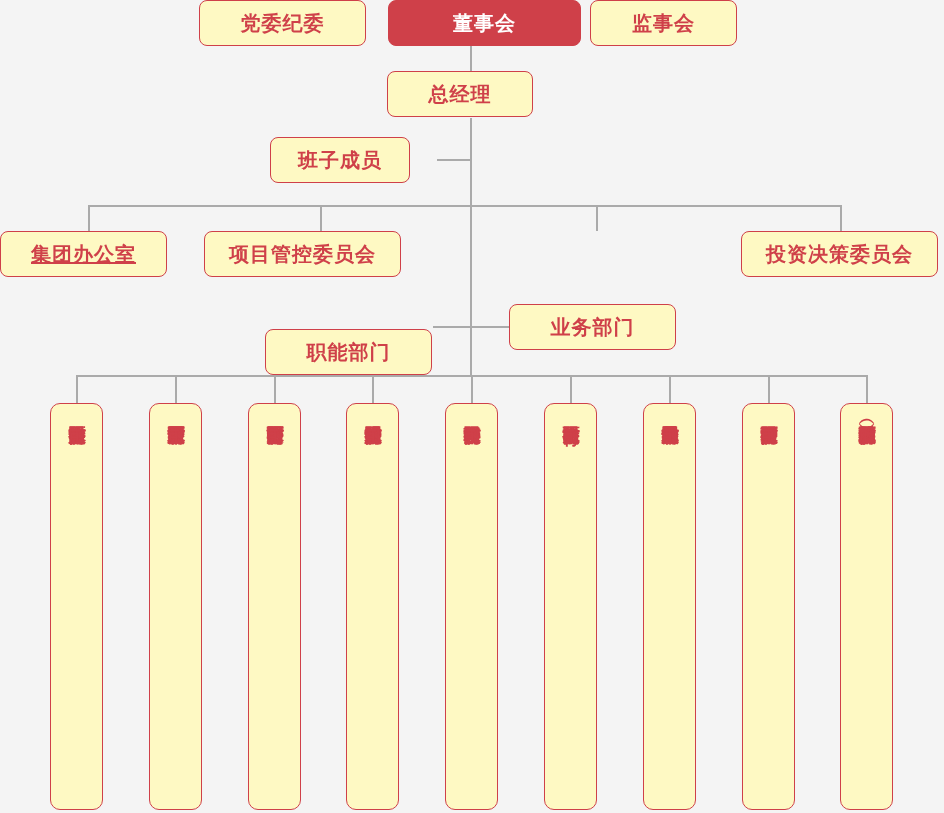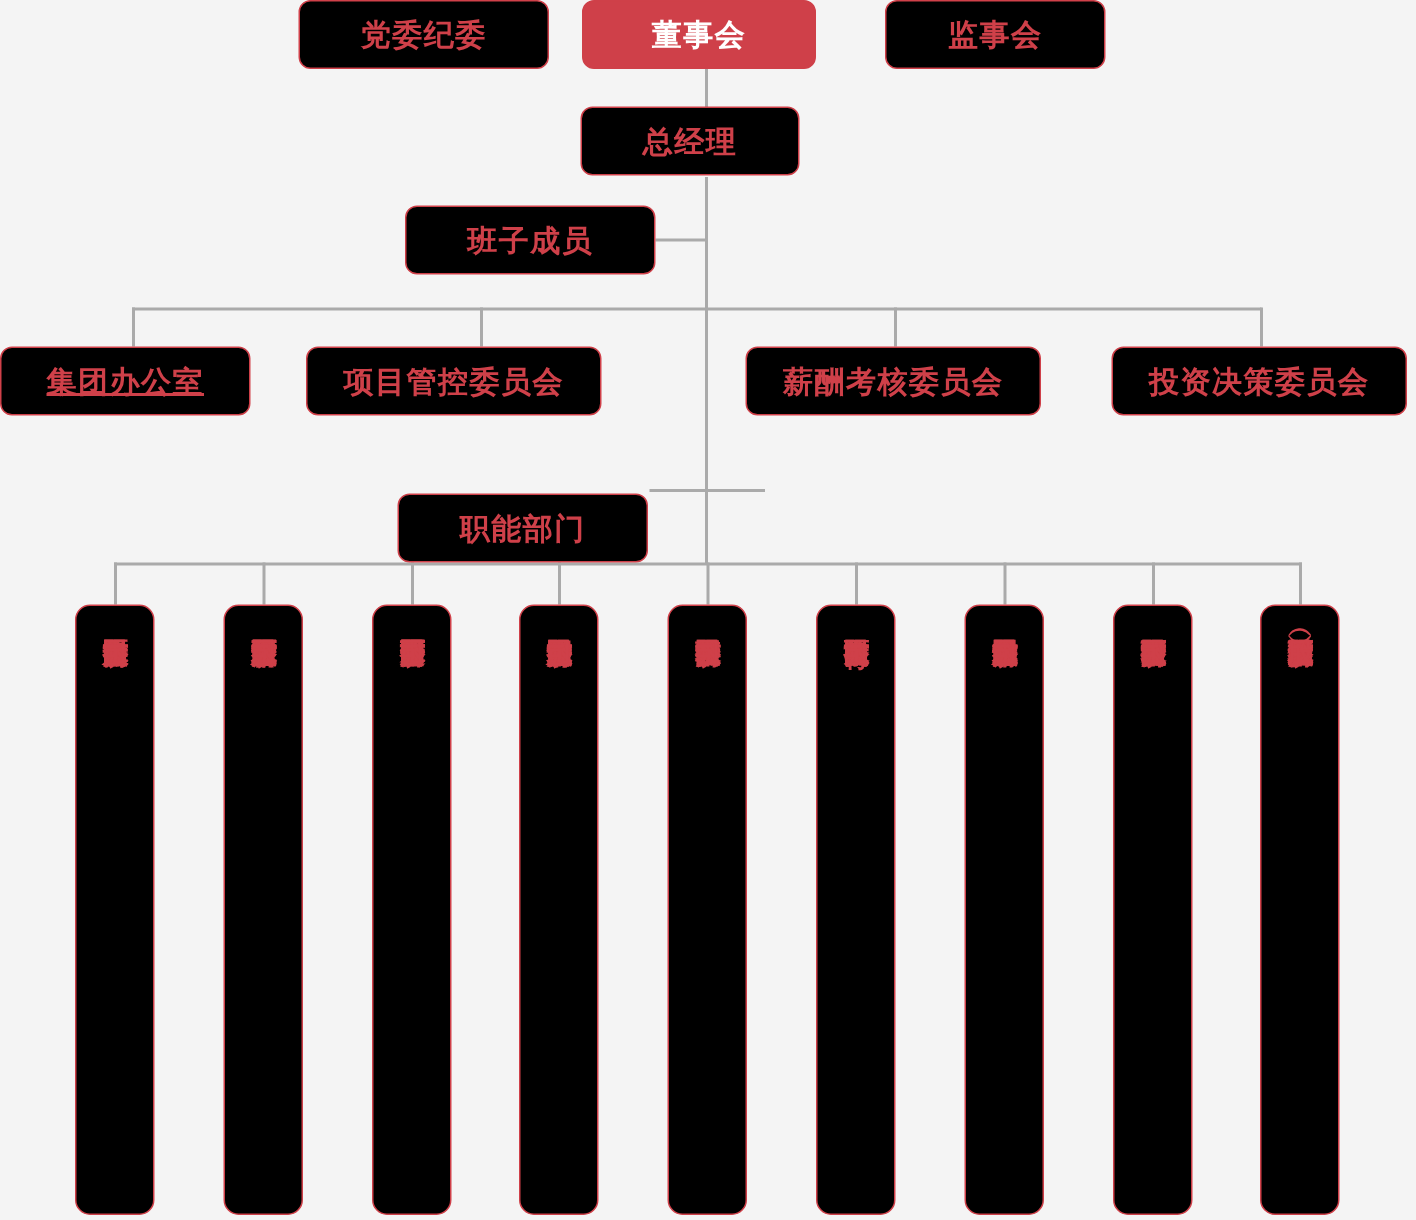--- a/index.html
+++ b/index.html
@@ -28,21 +28,21 @@
   }
   .line.v { width: 2px; }
   .line.h { height: 2px; }
 
   
   .node {
     position: absolute;
     box-sizing: border-box;
     border: 1px solid #cf4049;
     border-radius: 8px;
-    background: #000000;
+    background: #fef9c3;
     color: #cf4049;
     display: flex;
     align-items: center;
     justify-content: center;
     font-weight: bold;
     letter-spacing: 1px;
     white-space: nowrap;
   }
   .node.filled {
     background: #cf4049;
@@ -101,33 +101,33 @@
   <div class="line v" style="left:175px; top:375px; height:28px;"></div>
   <div class="line v" style="left:274px; top:375px; height:28px;"></div>
   <div class="line v" style="left:372px; top:375px; height:28px;"></div>
   <div class="line v" style="left:471px; top:375px; height:28px;"></div>
   <div class="line v" style="left:570px; top:375px; height:28px;"></div>
   <div class="line v" style="left:669px; top:375px; height:28px;"></div>
   <div class="line v" style="left:768px; top:375px; height:28px;"></div>
   <div class="line v" style="left:866px; top:375px; height:28px;"></div>
 
   <div class="node h-node" style="left:199px; top:0px; width:167px;">党委纪委</div>
-  <div class="node h-node filled" style="left:388px; top:0px; width:156px;">董事会</div>
+  <div class="node h-node filled" style="left:388px; top:0px; width:193px;">董事会</div>
   <div class="node h-node" style="left:590px; top:0px; width:147px;">监事会</div>
 
   <div class="node h-node" style="left:387px; top:71px; width:146px;">总经理</div>
 
-  <div class="node h-node" style="left:270px; top:137px; width:167px;">班子成员</div>
+  <div class="node h-node" style="left:270px; top:137px; width:140px;">班子成员</div>
 
   <div class="node h-node" style="left:0px; top:231px; width:167px;text-decoration:underline;">集团办公室</div>
   <div class="node h-node" style="left:204px; top:231px; width:197px;">项目管控委员会</div>
-  <div class="node h-node" style="left:497px; top:231px; width:197px;">薪酬考核委员会</div>
   <div class="node h-node" style="left:741px; top:231px; width:197px;">投资决策委员会</div>
 
   <div class="node h-node" style="left:265px; top:304px; width:167px;margin-top:25px;">职能部门</div>
+  <div class="node h-node" style="left:509px; top:304px; width:167px;">业务部门</div>
 
   <div class="node v-node" style="left:50px; top:403px; width:53px; height:407px;">
     <span class="v-text">济南中央商务区投资建设有限公司</span>
   </div>
   <div class="node v-node" style="left:149px; top:403px; width:53px; height:407px;">
     <span class="v-text">济南市历下区城市更新建设发展有限公司</span>
   </div>
   <div class="node v-node" style="left:248px; top:403px; width:53px; height:407px;">
     <span class="v-text">济南历下区国有资产运营有限公司</span>
   </div>

